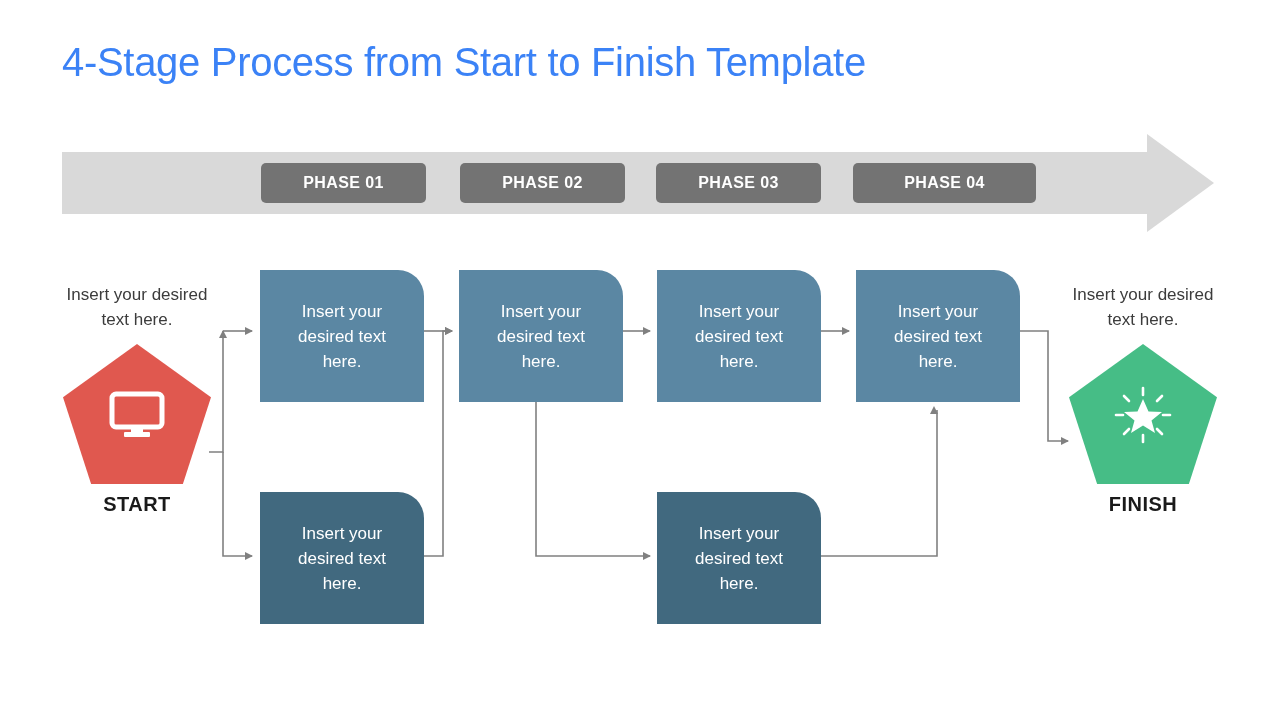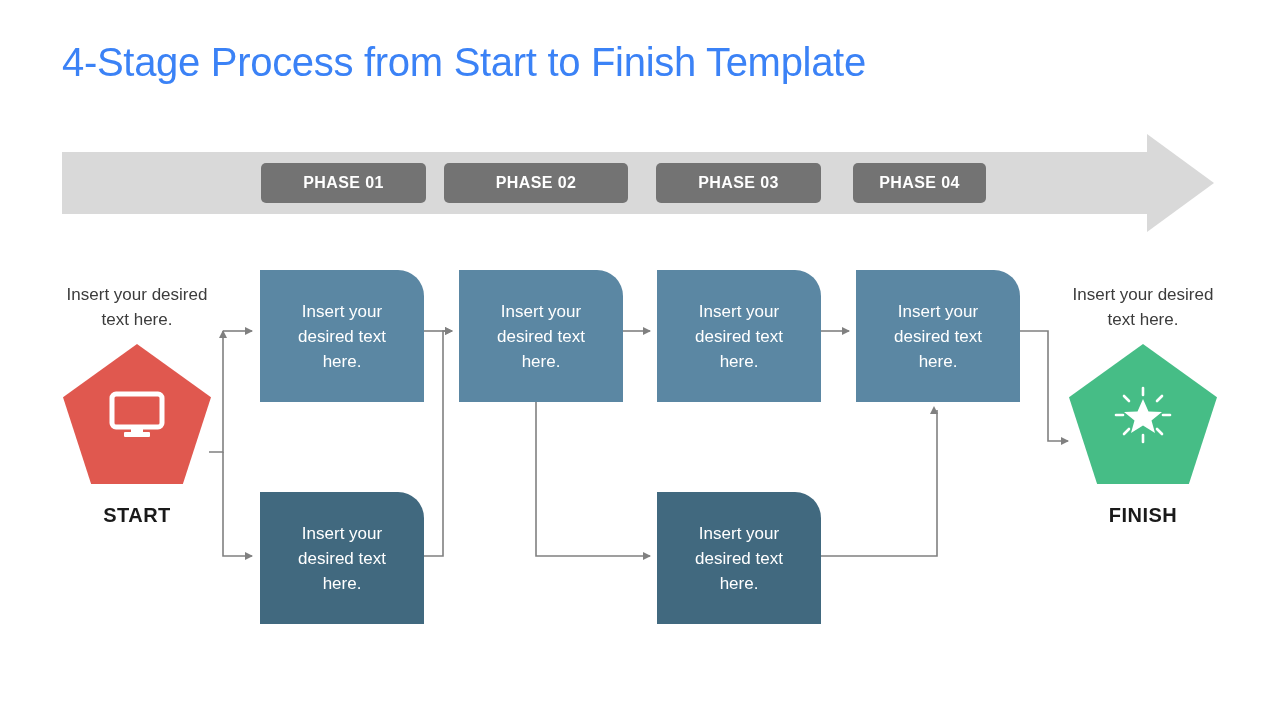--- a/index.html
+++ b/index.html
@@ -62,23 +62,23 @@
     border-radius: 5px;
     color: #ffffff;
     font-size: 16px;
     font-weight: bold;
     letter-spacing: 0.4px;
     display: flex;
     align-items: center;
     justify-content: center;
   }
   #phase-chip-0 { left: 199px; width: 165px; }
-  #phase-chip-1 { left: 382px; width: 184px; }
+  #phase-chip-1 { left: 398px; width: 165px; }
   #phase-chip-2 { left: 594px; width: 165px; }
-  #phase-chip-3 { left: 791px; width: 133px; }
+  #phase-chip-3 { left: 791px; width: 183px; }
 
   
   .endpoint {
     position: absolute;
     width: 200px;
     text-align: center;
   }
   #endpoint-start { left: 37px; top: 282px; }
   #endpoint-finish { left: 1043px; top: 282px; }
 
@@ -102,21 +102,21 @@
   }
   #pentagon-start { background: #e0584f; }
   #pentagon-finish { background: #46bd86; }
   .pentagon-icon {
     position: absolute;
     left: 50%;
     top: 52%;
     transform: translate(-50%, -50%);
   }
   .endpoint-label {
-    margin-top: 20px;
+    margin-top: 9px;
     font-size: 20px;
     font-weight: bold;
     color: #1a1a1a;
     letter-spacing: 0.5px;
   }
 
   
   .pbox {
     position: absolute;
     width: 164px;

